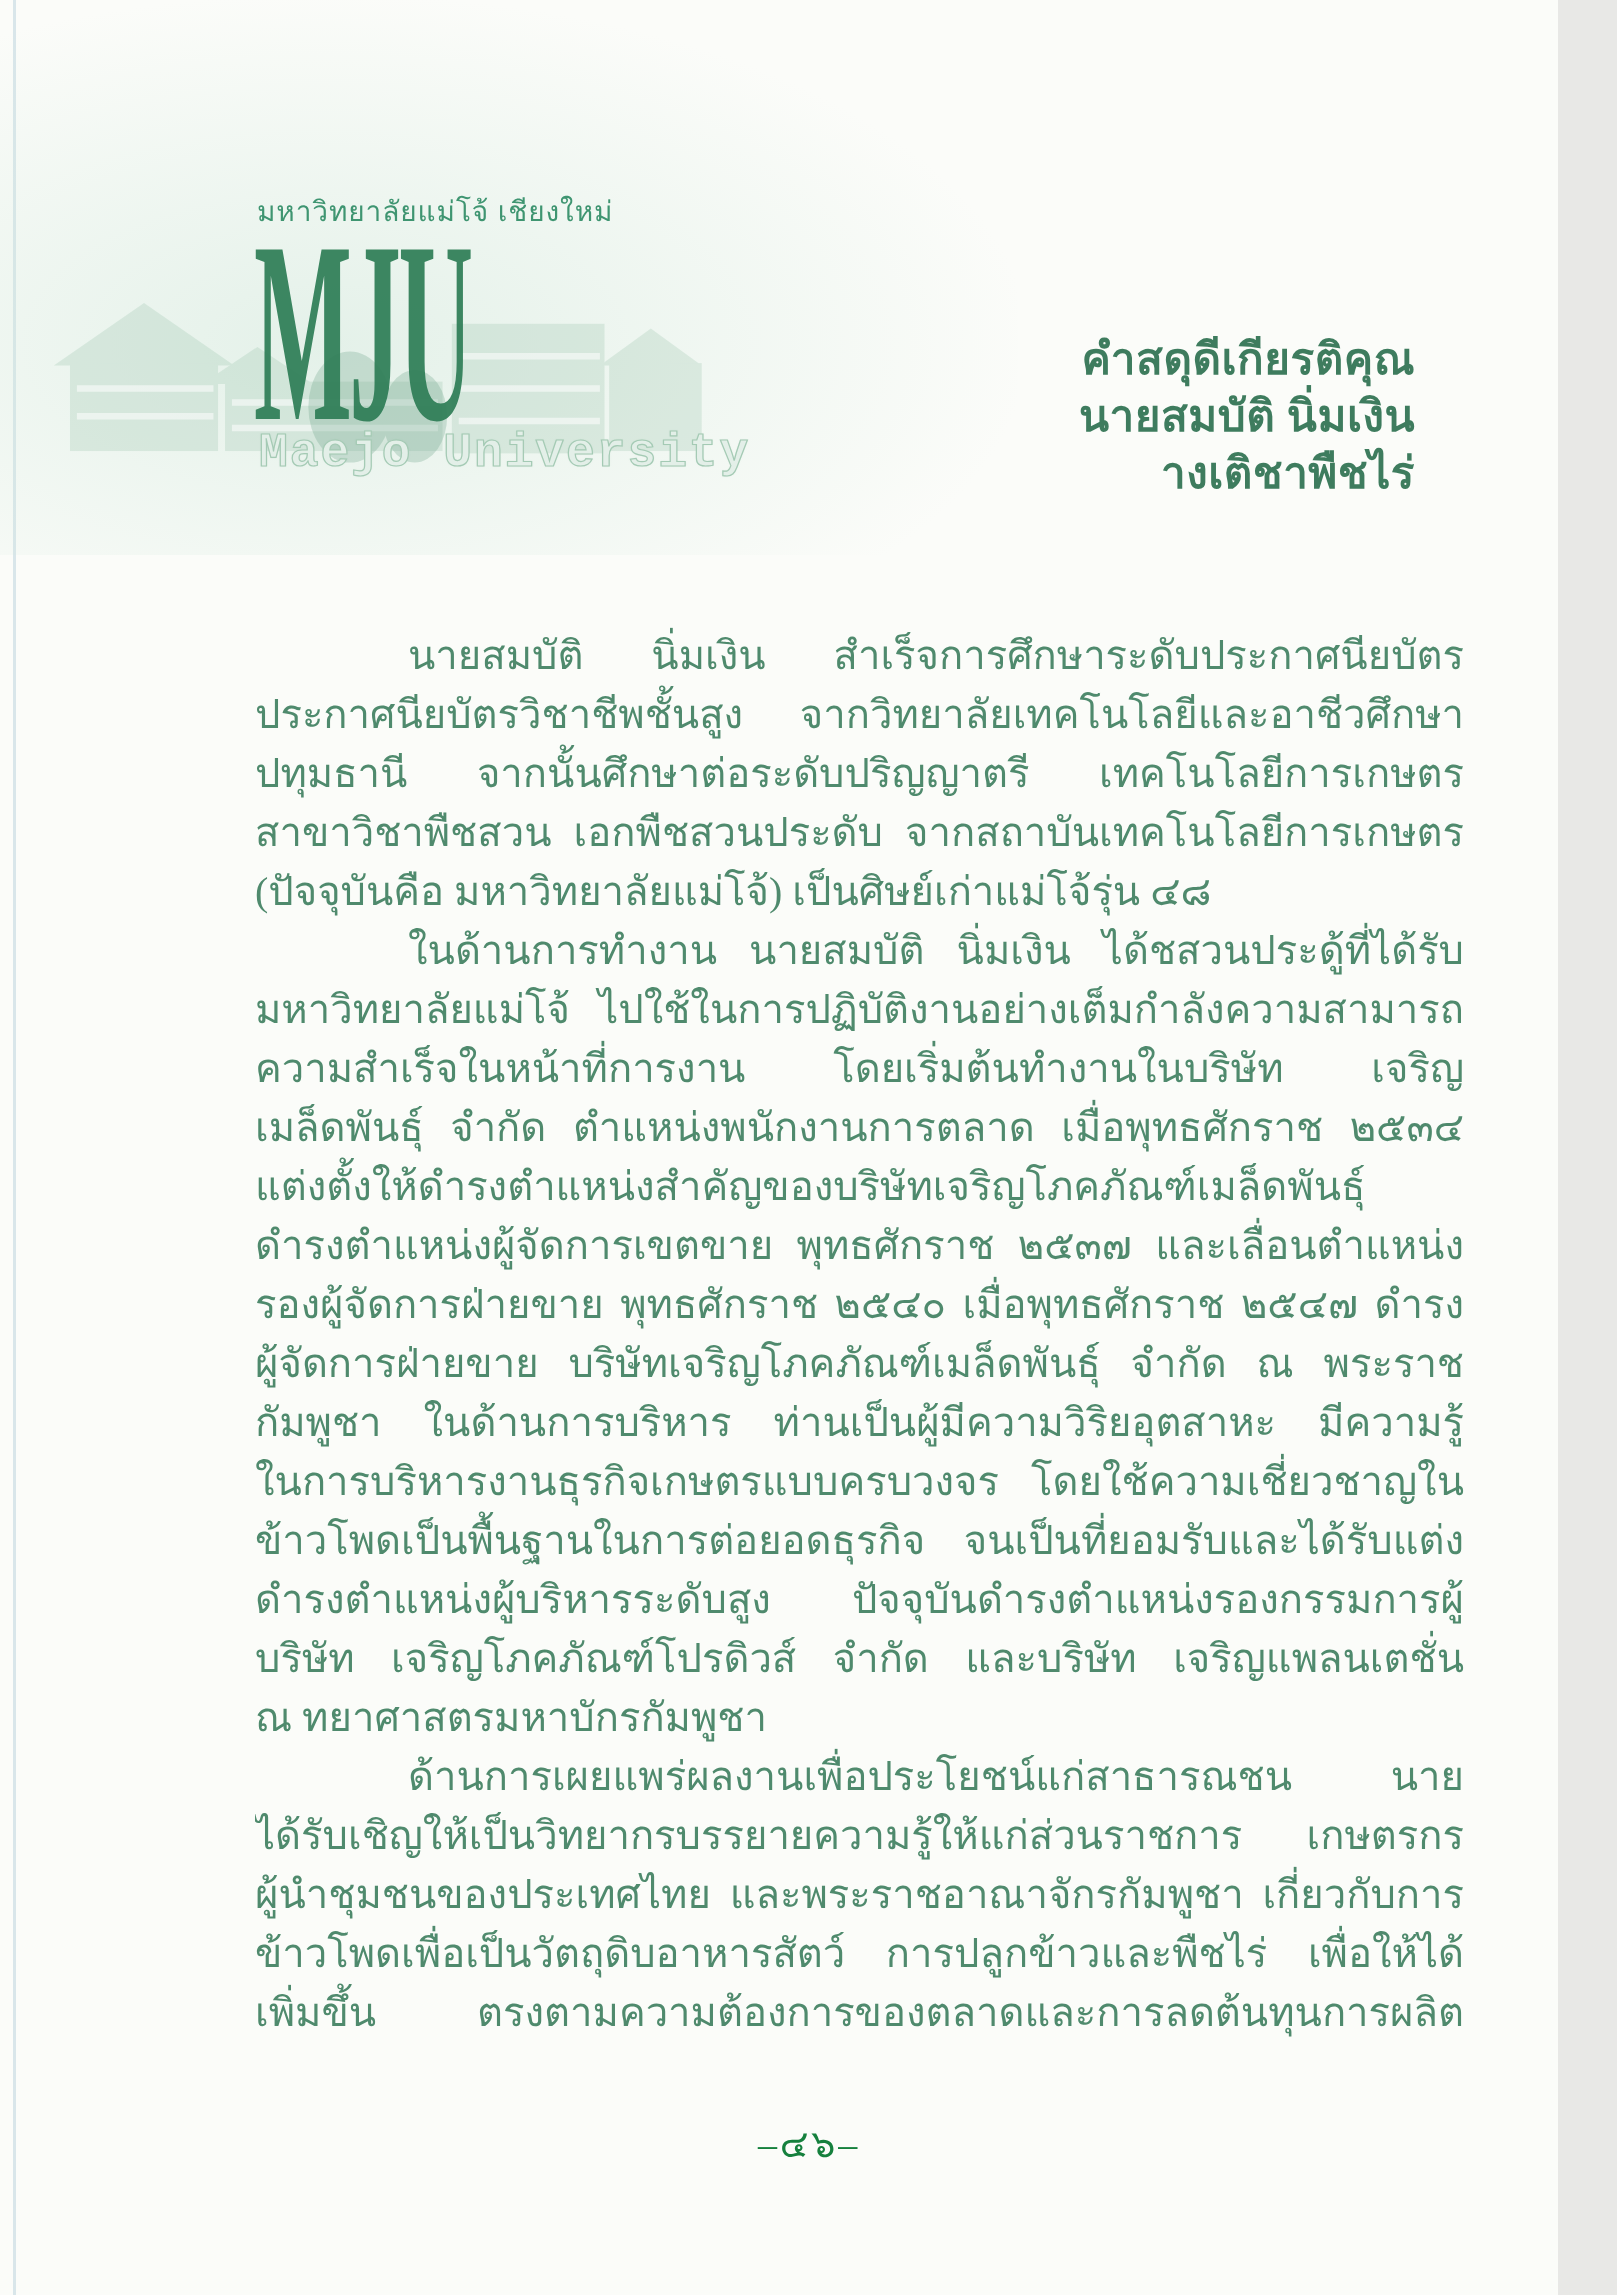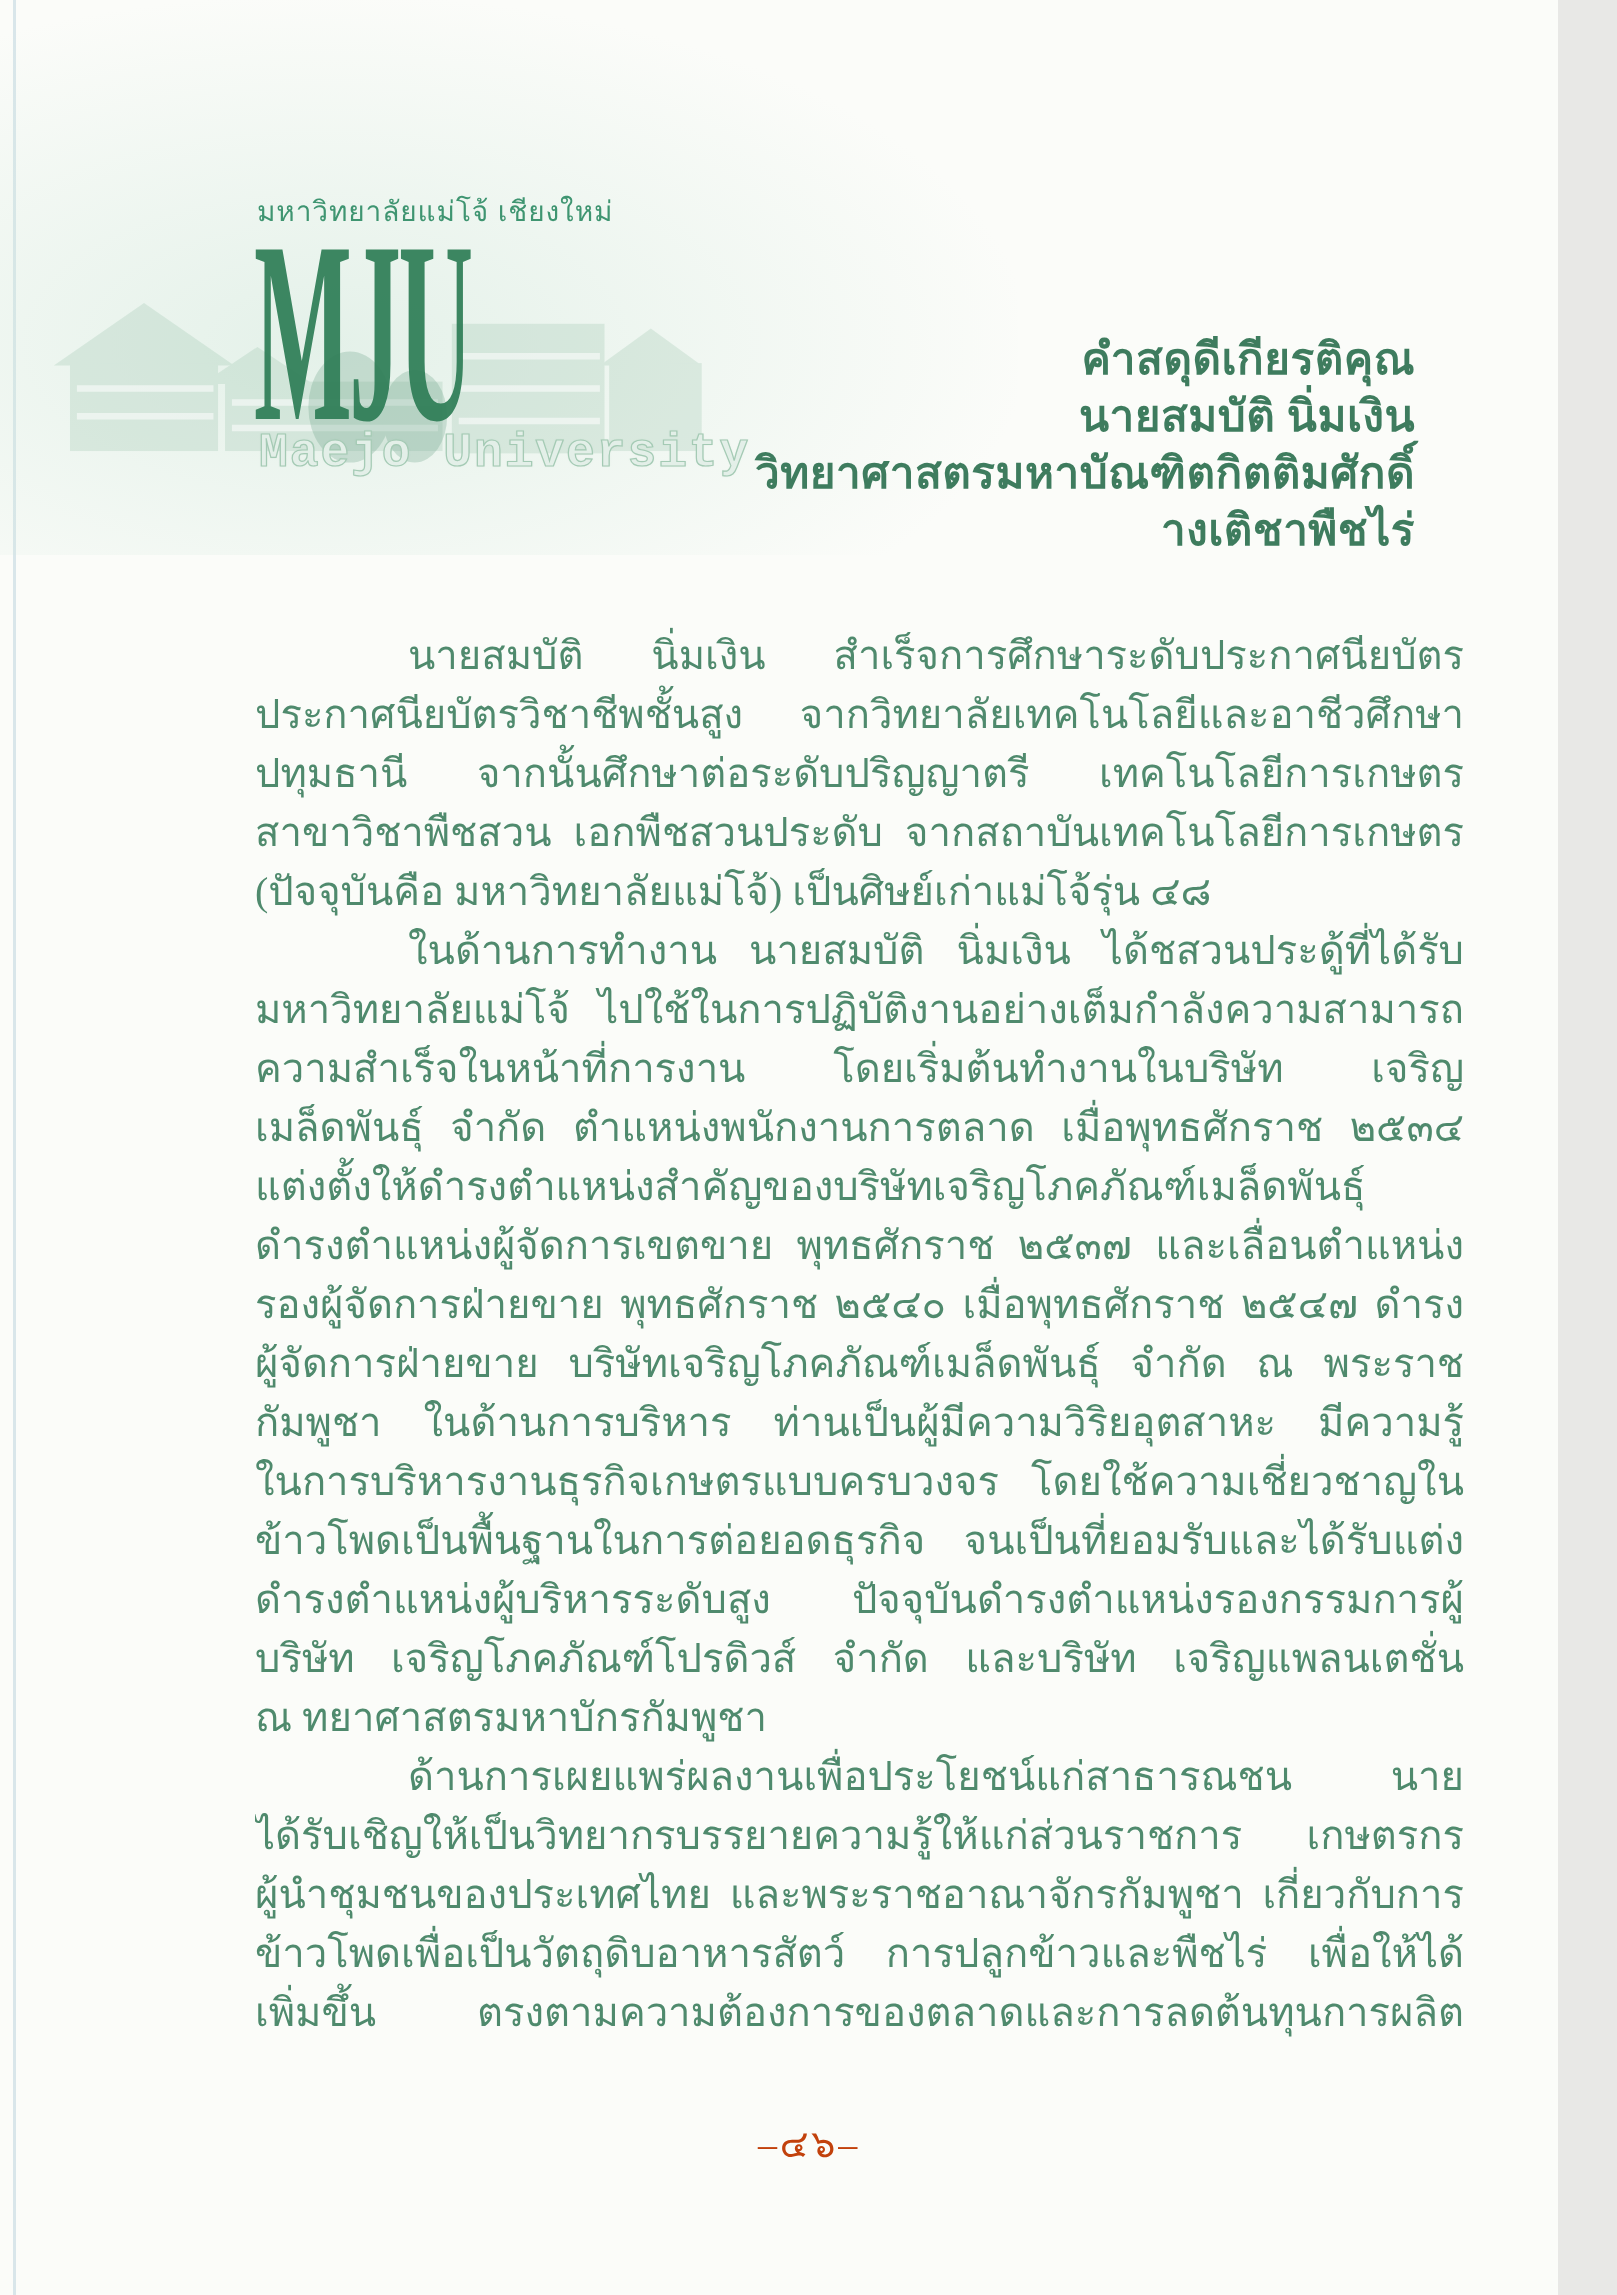--- a/index.html
+++ b/index.html
@@ -59,21 +59,21 @@
   .text-line{
     height:59px;line-height:59px;font-size:40px;
     overflow:hidden;
     text-align:justify;text-align-last:justify;
   }
   .text-line.end{text-align:right;text-align-last:left;}
   .text-line.indent{text-indent:153px;}
   
   .footer{
     position:absolute;left:0;top:2121px;width:1618px;
-    text-align:center;color:#c2410c;
+    text-align:center;color:#15803d;
     font-size:38px;line-height:46px;letter-spacing:2.8px;
   }
 </style>
 </head>
 <body>
 
 <div class="page">
 
   <div class="scan-edge"></div>
   <div class="top-wash"></div>
@@ -107,21 +107,20 @@
 
   <div class="logo-thai">มหาวิทยาลัยแม่โจ้ เชียงใหม่</div>
 
   <div class="logo-mju">MJU</div>
 
   <div class="logo-english">Maejo University</div>
 
   <div class="title-block">
     <div class="title-line">คำสดุดีเกียรติคุณ</div>
     <div class="title-line">นายสมบัติ  นิ่มเงิน</div>
-    <div class="title-line">วิทยาศาสตรมหาบัณฑิตกิตติมศักดิ์</div>
     <div class="title-line">างเติชาพืชไร่</div>
   </div>
 
   <div class="body-block">
     <div class="text-line indent">นายสมบัติ นิ่มเงิน สำเร็จการศึกษาระดับประกาศนียบัตรวิชาชีพและ</div>
     <div class="text-line">ประกาศนียบัตรวิชาชีพชั้นสูง จากวิทยาลัยเทคโนโลยีและอาชีวศึกษา วิทยาเขต</div>
     <div class="text-line">ปทุมธานี จากนั้นศึกษาต่อระดับปริญญาตรี เทคโนโลยีการเกษตรบัณฑิต</div>
     <div class="text-line">สาขาวิชาพืชสวน เอกพืชสวนประดับ  จากสถาบันเทคโนโลยีการเกษตรแม่โจ้</div>
     <div class="text-line end">(ปัจจุบันคือ มหาวิทยาลัยแม่โจ้) เป็นศิษย์เก่าแม่โจ้รุ่น ๔๘</div>
     <div class="text-line indent">ในด้านการทำงาน นายสมบัติ นิ่มเงิน ได้ชสวนประดู้ที่ได้รับจาก</div>

